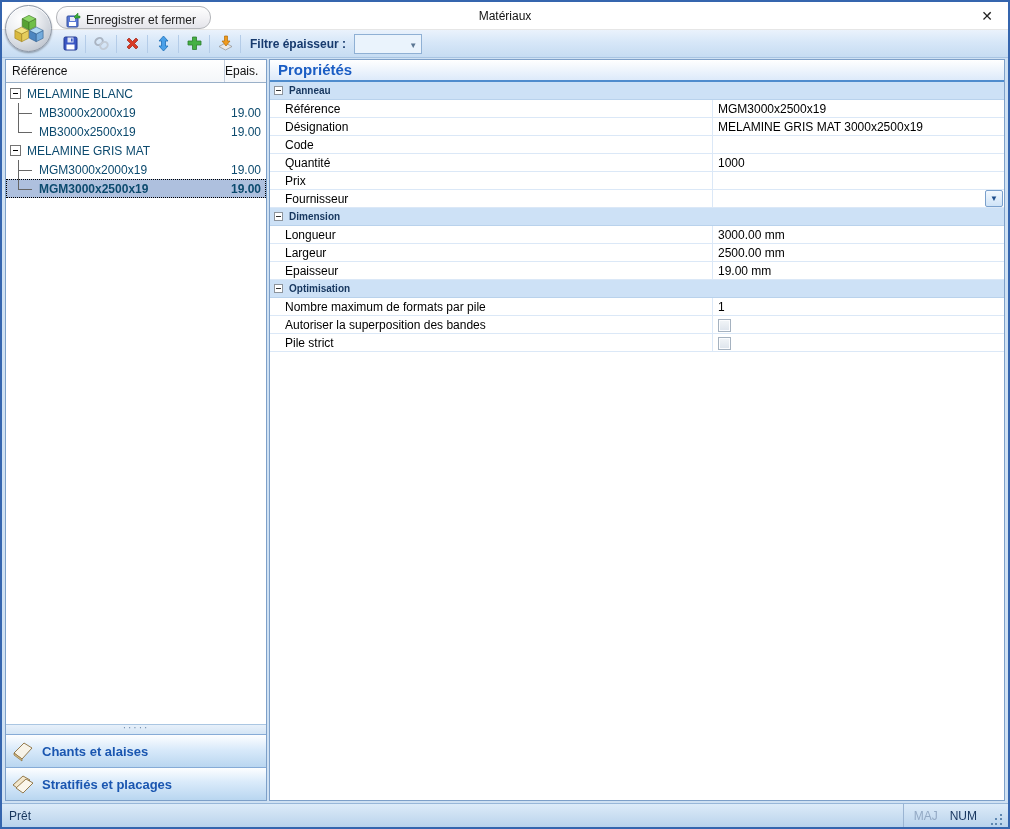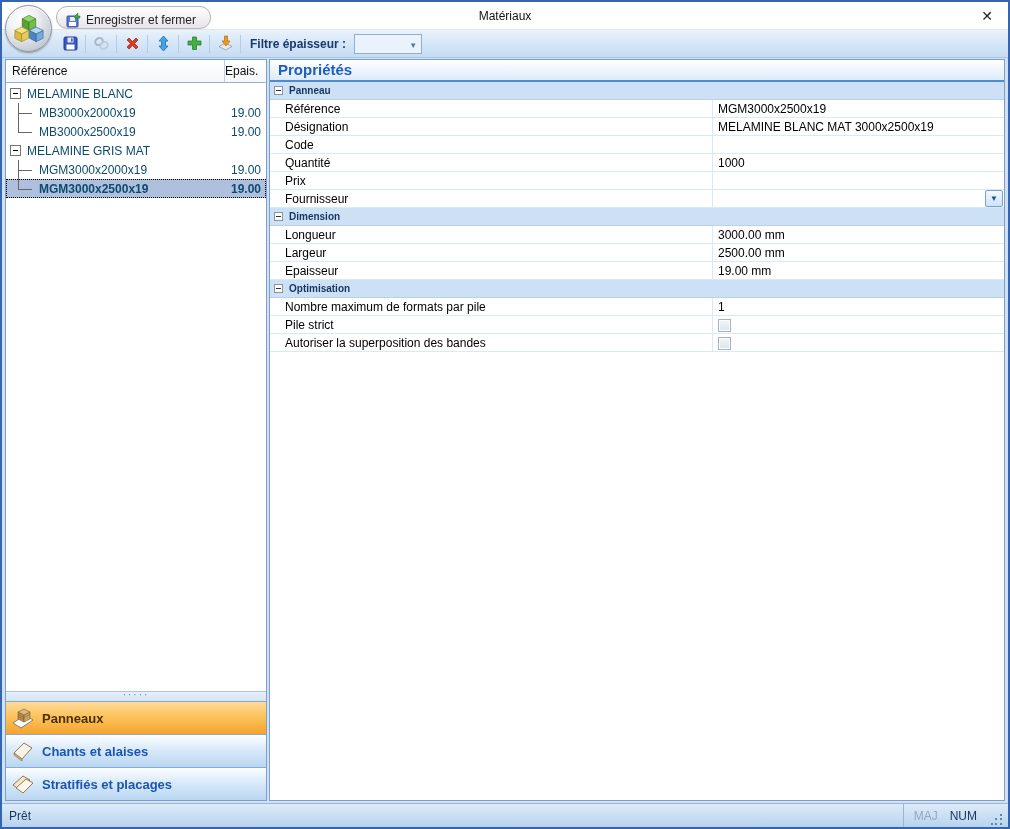--- a/index.html
+++ b/index.html
@@ -208,34 +208,20 @@
         <span class="ep">19.00</span>
       </div>
       <div class="tree-row child-row last selected">
         <span>MGM3000x2500x19</span>
         <span class="ep">19.00</span>
       </div>
     </div>
     <div class="splitter">
         <span class="dots">·····</span>
       </div>
-    <div class="nav-item active">
-      <span>
-        <svg width="24" height="22" viewBox="0 0 24 22">
-          <polygon points="2,16 10,21 22,13 14,8" fill="#fdfdfd" stroke="#666" stroke-width="0.8"></polygon>
-          <polygon points="7,5 7,12 13,15 13,8" fill="#b9904f" stroke="#7a5c2e" stroke-width="0.6"></polygon>
-          <polygon points="13,8 13,15 19,12 19,5" fill="#caa263" stroke="#7a5c2e" stroke-width="0.6"></polygon>
-          <polygon points="7,5 13,2 19,5 13,8" fill="#dcb77f" stroke="#7a5c2e" stroke-width="0.6"></polygon>
-          <line x1="7" y1="7.5" x2="13" y2="10.5" stroke="#7a5c2e" stroke-width="0.5"></line>
-          <line x1="7" y1="9.5" x2="13" y2="12.5" stroke="#7a5c2e" stroke-width="0.5"></line>
-          <line x1="13" y1="10.5" x2="19" y2="7.5" stroke="#7a5c2e" stroke-width="0.5"></line>
-        </svg>
-      </span>
-      <span>Panneaux</span>
-    </div>
     <div class="nav-item">
       <span>
         <svg width="24" height="22" viewBox="0 0 24 22">
           <polygon points="3,13 11,19 21,8 13,3" fill="#f7f3e8" stroke="#8a6d3b" stroke-width="0.9"></polygon>
           <polygon points="3,13 11,19 11,21 3,15" fill="#d8c089" stroke="#8a6d3b" stroke-width="0.7"></polygon>
         </svg>
       </span>
       <span>Chants et alaises</span>
     </div>
     <div class="nav-item">
@@ -256,21 +242,21 @@
       <div class="section-row">
         <span class="sec-box"></span>
         <span class="sec-label">Panneau</span>
       </div>
       <div class="prop-row">
         <div class="plabel">Référence</div>
         <div class="pvalue">MGM3000x2500x19</div>
       </div>
       <div class="prop-row">
         <div class="plabel">Désignation</div>
-        <div class="pvalue">MELAMINE BLANC MAT 3000x2500x19</div>
+        <div class="pvalue">MELAMINE GRIS MAT 3000x2500x19</div>
       </div>
       <div class="prop-row">
         <div class="plabel">Code</div>
         <div class="pvalue"></div>
       </div>
       <div class="prop-row">
         <div class="plabel">Quantité</div>
         <div class="pvalue">1000</div>
       </div>
       <div class="prop-row">
@@ -303,27 +289,27 @@
 
       <div class="section-row">
         <span class="sec-box"></span>
         <span class="sec-label">Optimisation</span>
       </div>
       <div class="prop-row">
         <div class="plabel">Nombre maximum de formats par pile</div>
         <div class="pvalue">1</div>
       </div>
       <div class="prop-row">
-        <div class="plabel">Pile strict</div>
+        <div class="plabel">Autoriser la superposition des bandes</div>
         <div class="pvalue">
           <div class="checkbox"></div>
         </div>
       </div>
       <div class="prop-row">
-        <div class="plabel">Autoriser la superposition des bandes</div>
+        <div class="plabel">Pile strict</div>
         <div class="pvalue">
           <div class="checkbox"></div>
         </div>
       </div>
 
     </div>
   </div>
 
   <div class="statusbar">
     <div class="status-text">Prêt</div>

